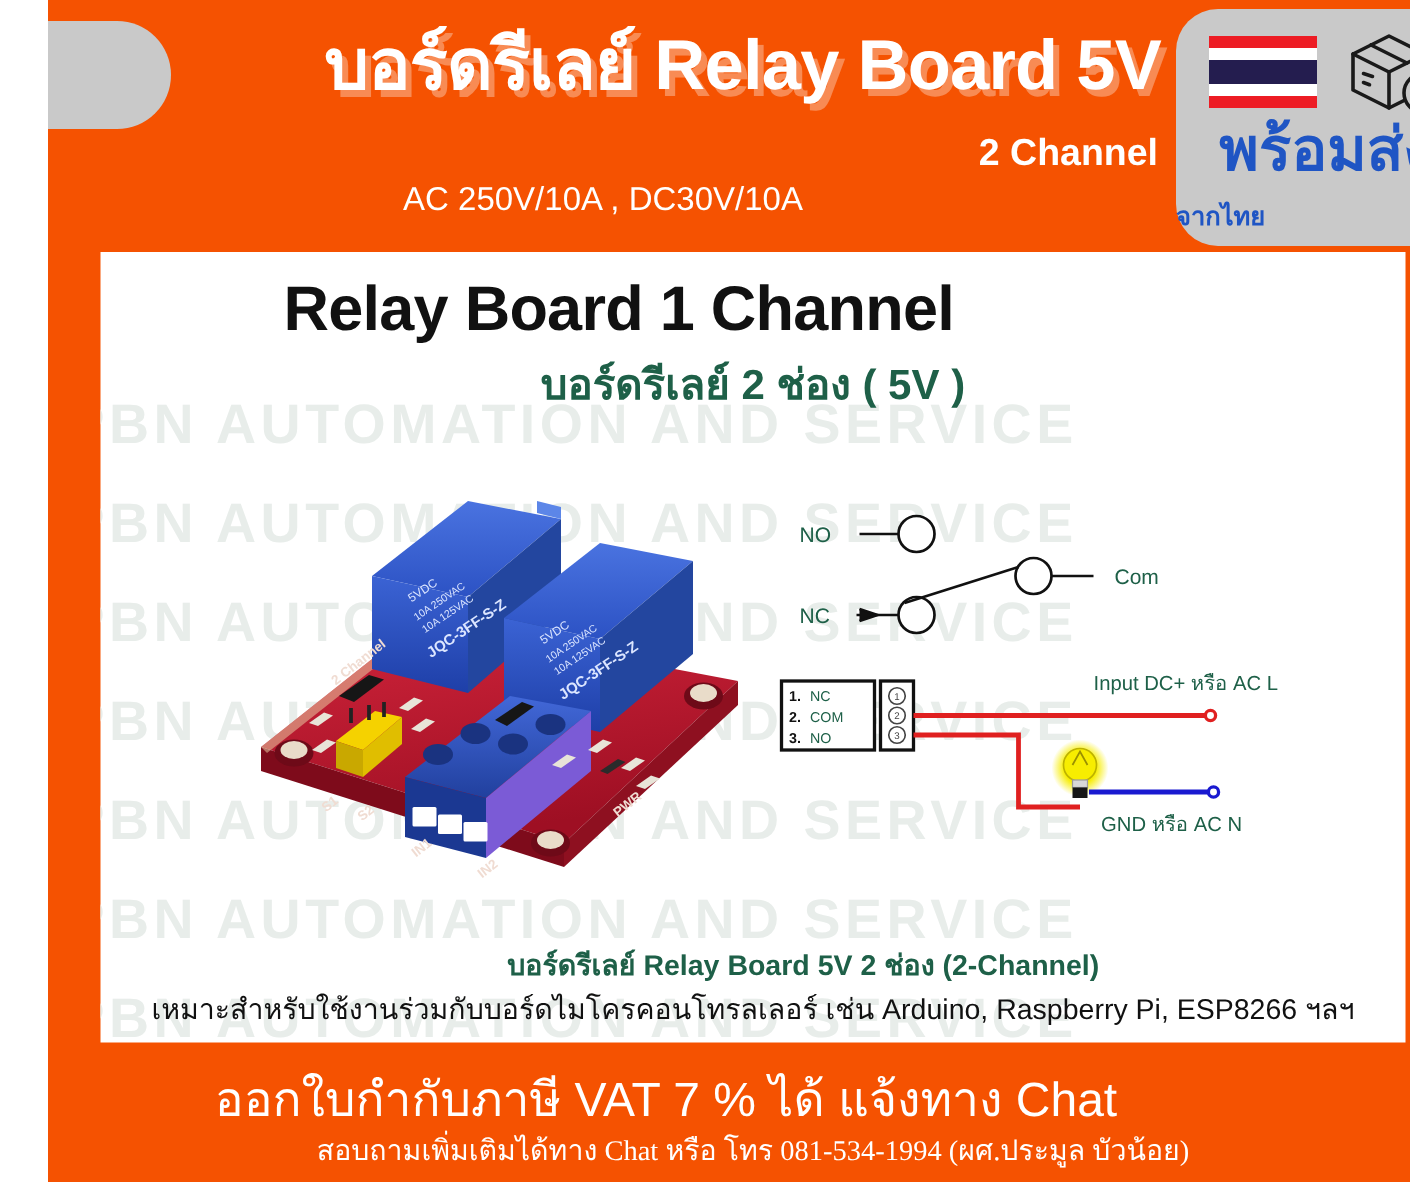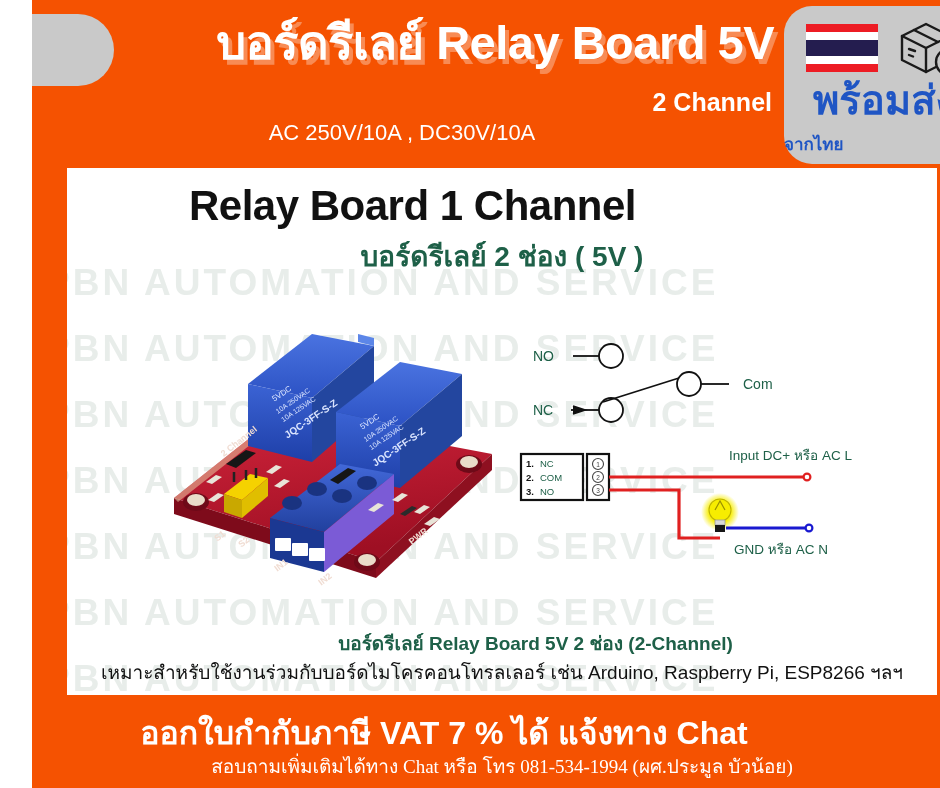--- a/index.html
+++ b/index.html
@@ -206,21 +206,21 @@
     position: absolute;
     left: 0; top: 695px;
     width: 940px; height: 93px;
   }
   .foot-main {
     position: absolute;
     left: 0; top: 12px;
     width: 824px;
     text-align: center;
     font-size: 32px;
-    font-weight: bold;
+    font-weight: normal;
     color: #ffffff;
     white-space: nowrap;
   }
   .foot-sub {
     position: absolute;
     left: 0; top: 56px;
     width: 940px;
     text-align: center;
     font-size: 19px;
     color: #ffffff;

